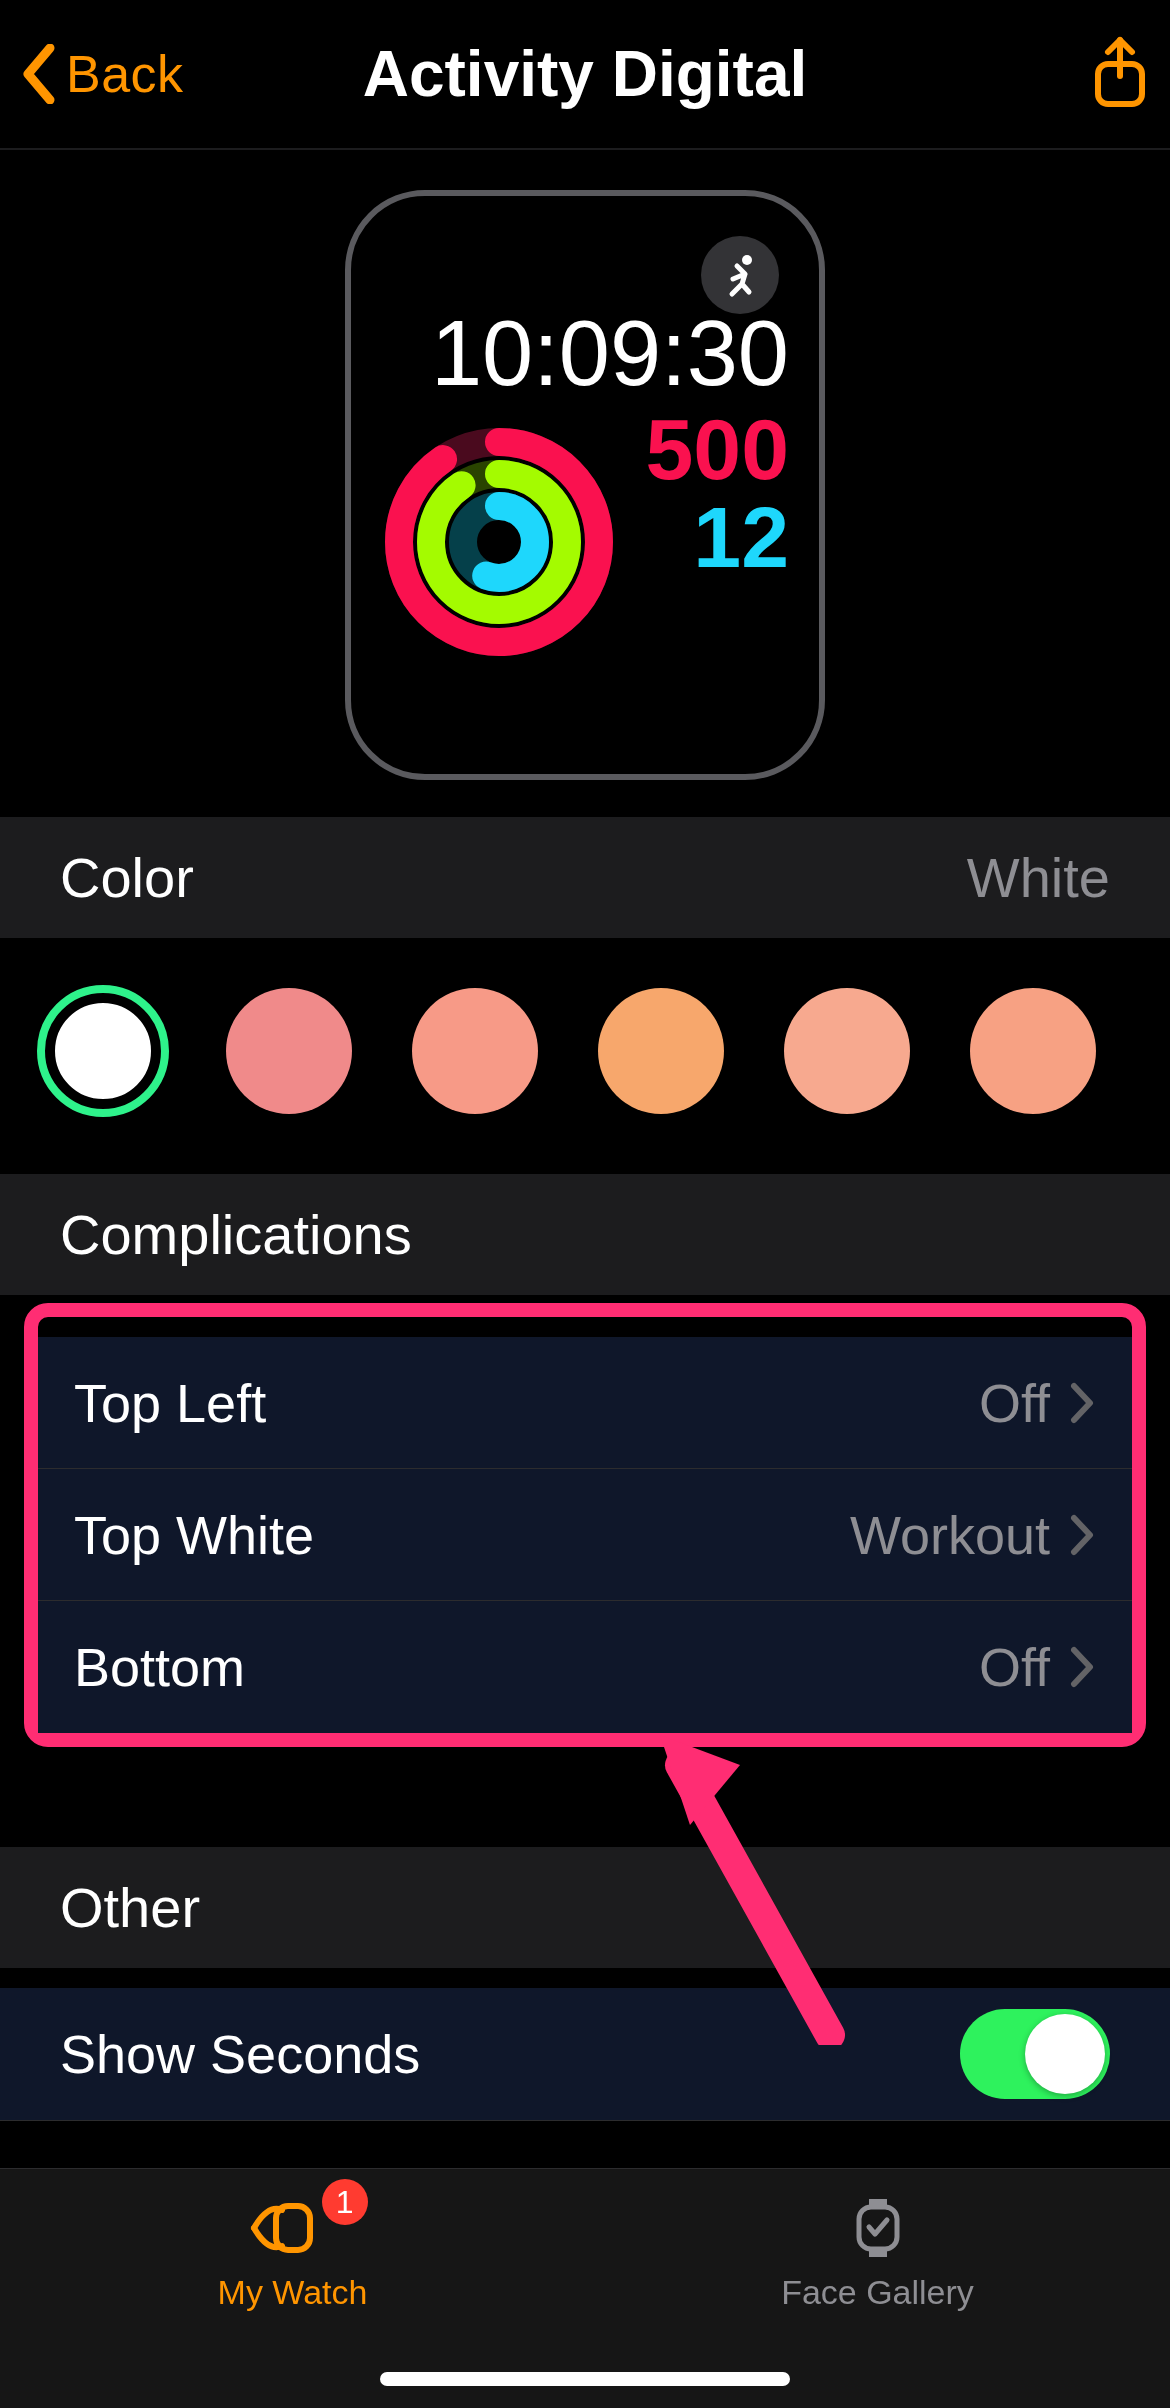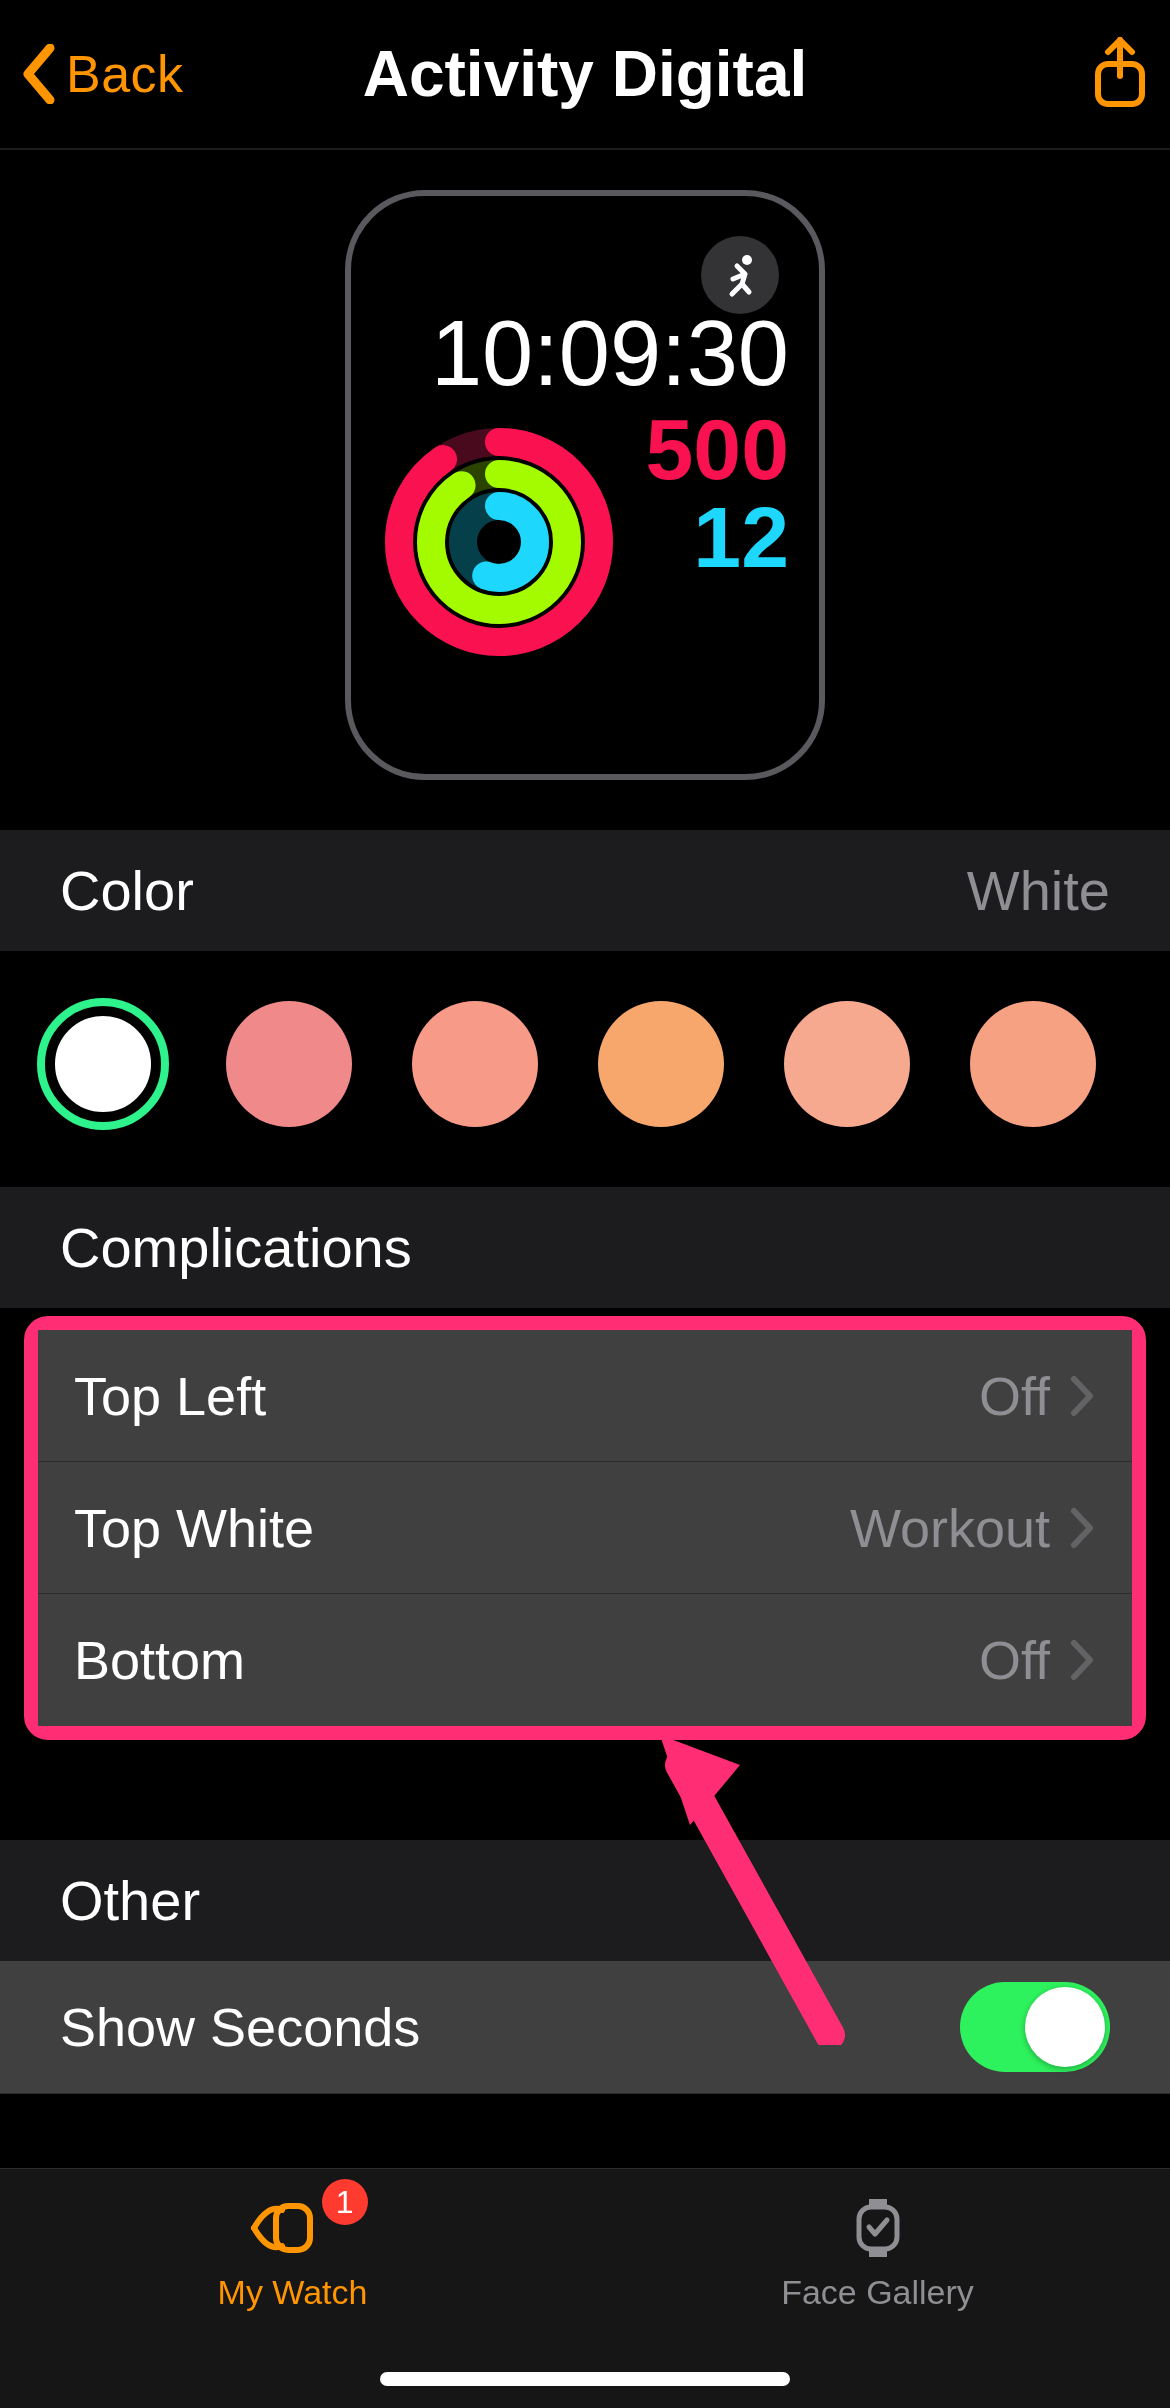--- a/index.html
+++ b/index.html
@@ -43,21 +43,21 @@
     left: 0; right: 0;
     text-align: center;
     pointer-events: none;
   }
   .share-icon { width: 60px; height: 76px; }
 
   
   .preview-wrap {
     display: flex;
     justify-content: center;
-    padding: 40px 0 50px 0;
+    padding: 40px 0 37px 0;
     background: #000;
     border-radius: 9px;
   }
   .watchface {
     width: 480px;
     height: 590px;
     border: 6px solid #5a5a5e;
     border-radius: 80px;
     position: relative;
     overflow: hidden;
@@ -125,21 +125,21 @@
   }
   .swatch.selected {
     width: 116px; height: 116px;
     border: 10px solid #000;
     outline: 8px solid #2ef28b;
     outline-offset: 0;
     margin: 5px;
   }
 
   
-  .list { background: #404040; }
+  .list { background: #0f172a; margin-top: 20px; }
   .row {
     display: flex;
     justify-content: space-between;
     align-items: center;
     padding: 0 60px;
     height: 132px;
     border-bottom: 1px solid #2c2c2e;
   }
   .row:last-child { border-bottom: none; }
   .row .label { font-size: 54px; color: #fff; }

